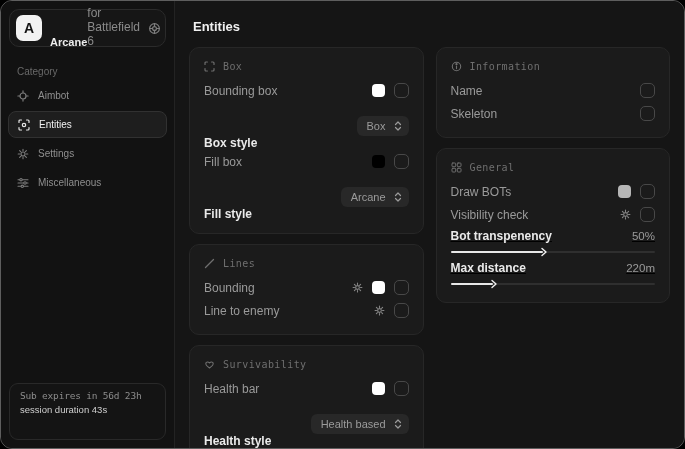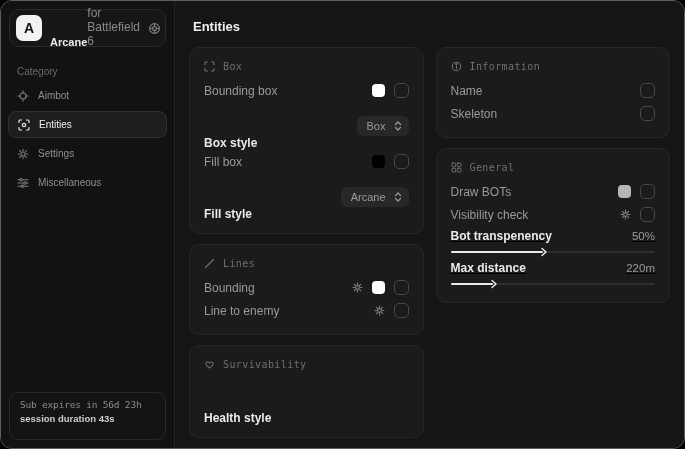--- a/index.html
+++ b/index.html
@@ -13,23 +13,23 @@
   .brand-text{display:flex;flex-direction:row;line-height:1.15;align-items:flex-end;}
   .brand-title{font-size:11px;font-weight:700;color:#ededed;}
   .brand-sub{font-size:12px;color:#8a8a8a;}
   .brand-action{margin-left:auto;color:#7d7d7d;display:flex;align-items:center;cursor:pointer;}
   .category-label{margin:11px 0 5px 16px;font-size:10px;color:#696969;}
   .nav{display:flex;flex-direction:column;gap:2px;}
   .nav-item{height:27px;display:flex;align-items:center;gap:9px;padding:0 0 0 16px;color:#8f8f8f;font-size:10px;cursor:pointer;}
   .nav-item .nav-icon{display:flex;align-items:center;color:#7c7c7c;}
   .nav-item.active{margin:0 7px;padding:0 0 0 9px;background:#1e1e1e;border:1px solid #313131;border-radius:8px;color:#f0f0f0;box-sizing:border-box;}
   .nav-item.active .nav-icon{color:#e6e6e6;}
-  .sidebar-footer{margin:auto 8px 8px 8px;border:1px solid #292929;border-radius:9px;padding:6px 10px 15px 10px;background:#141414;}
+  .sidebar-footer{margin:auto 8px 8px 8px;border:1px solid #292929;border-radius:9px;padding:6px 10px 24px 10px;background:#141414;}
   .footer-line1{font-family:"DejaVu Sans Mono",monospace;font-size:9.5px;color:#8c8c8c;letter-spacing:-0.2px;}
-  .footer-line2{font-size:9.5px;font-weight:700;color:#cfcfcf;margin-top:3px;}
+  .footer-line2{font-size:9.5px;font-weight:400;color:#cfcfcf;margin-top:3px;}
 
   
   .main{flex:1;padding:12px 14px;box-sizing:border-box;background:#151515;overflow:hidden;}
   .page-title{font-size:13px;font-weight:700;color:#f0f0f0;margin:6px 0 13px 4px;}
   .columns{display:flex;gap:12px;align-items:flex-start;justify-content:center;}
   .col{flex:1;display:flex;flex-direction:column;gap:10px;min-width:0;}
   .panel{background:#1b1b1b;border:1px solid #272727;border-radius:10px;padding:11px 14px 12px 14px;}
   .panel-header{display:flex;align-items:center;gap:8px;color:#6f6f6f;font-family:"DejaVu Sans Mono",monospace;font-size:10px;letter-spacing:0.4px;margin:2px 0 7px 0;}
   .panel-header .ph-icon{display:flex;align-items:center;color:#6f6f6f;}
   .row{display:flex;align-items:center;min-height:23px;font-size:12px;}
@@ -212,22 +212,40 @@
           </div>
           <div class="panel">
             <div class="panel-header">
               <span class="ph-icon">
                 <svg viewBox="0 0 11 11" width="11" height="11" fill="none" stroke="currentColor" stroke-linecap="round" stroke-linejoin="round" stroke-width="1.1">
                   <path d="M5.5 9C2.8 7.2 1.4 5.6 1.9 4 2.3 2.7 4.2 2.5 5.5 3.9 6.8 2.5 8.7 2.7 9.1 4 9.6 5.6 8.2 7.2 5.5 9Z"></path>
                 </svg>
               </span>
               <span>Survivability</span>
             </div>
+            <div class="row">
+              <span class="row-label">Health bar</span>
+              <span class="controls">
+                <span class="swatch" style="background:#ffffff"></span>
+                <span class="checkbox"></span>
+              </span>
+            </div>
             <div class="row bright">
               <span class="row-label">Health style</span>
+              <span class="controls">
+                <span class="select-btn">
+                  <span>Health based</span>
+                  <span class="ud-icon">
+                    <svg viewBox="0 0 8 12" width="8" height="12" fill="none" stroke="currentColor" stroke-linecap="round" stroke-linejoin="round" stroke-width="1.2">
+                      <path d="M1.5 4.5L4 2l2.5 2.5"></path>
+                      <path d="M1.5 7.5L4 10l2.5-2.5"></path>
+                    </svg>
+                  </span>
+                </span>
+              </span>
             </div>
           </div>
         </div>
         <div class="col">
           <div class="panel">
             <div class="panel-header">
               <span class="ph-icon">
                 <svg viewBox="0 0 11 11" width="11" height="11" fill="none" stroke="currentColor" stroke-linecap="round" stroke-linejoin="round" stroke-width="1.1">
                   <circle cx="5.5" cy="5.5" r="4.2"></circle>
                   <path d="M5.5 5v2.6"></path>

